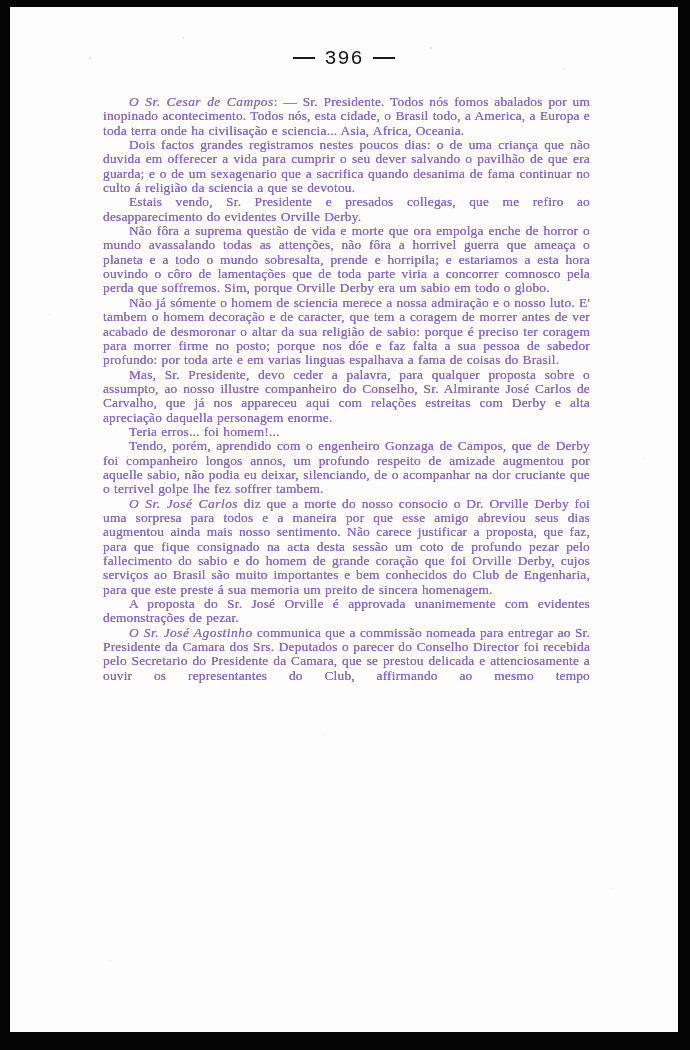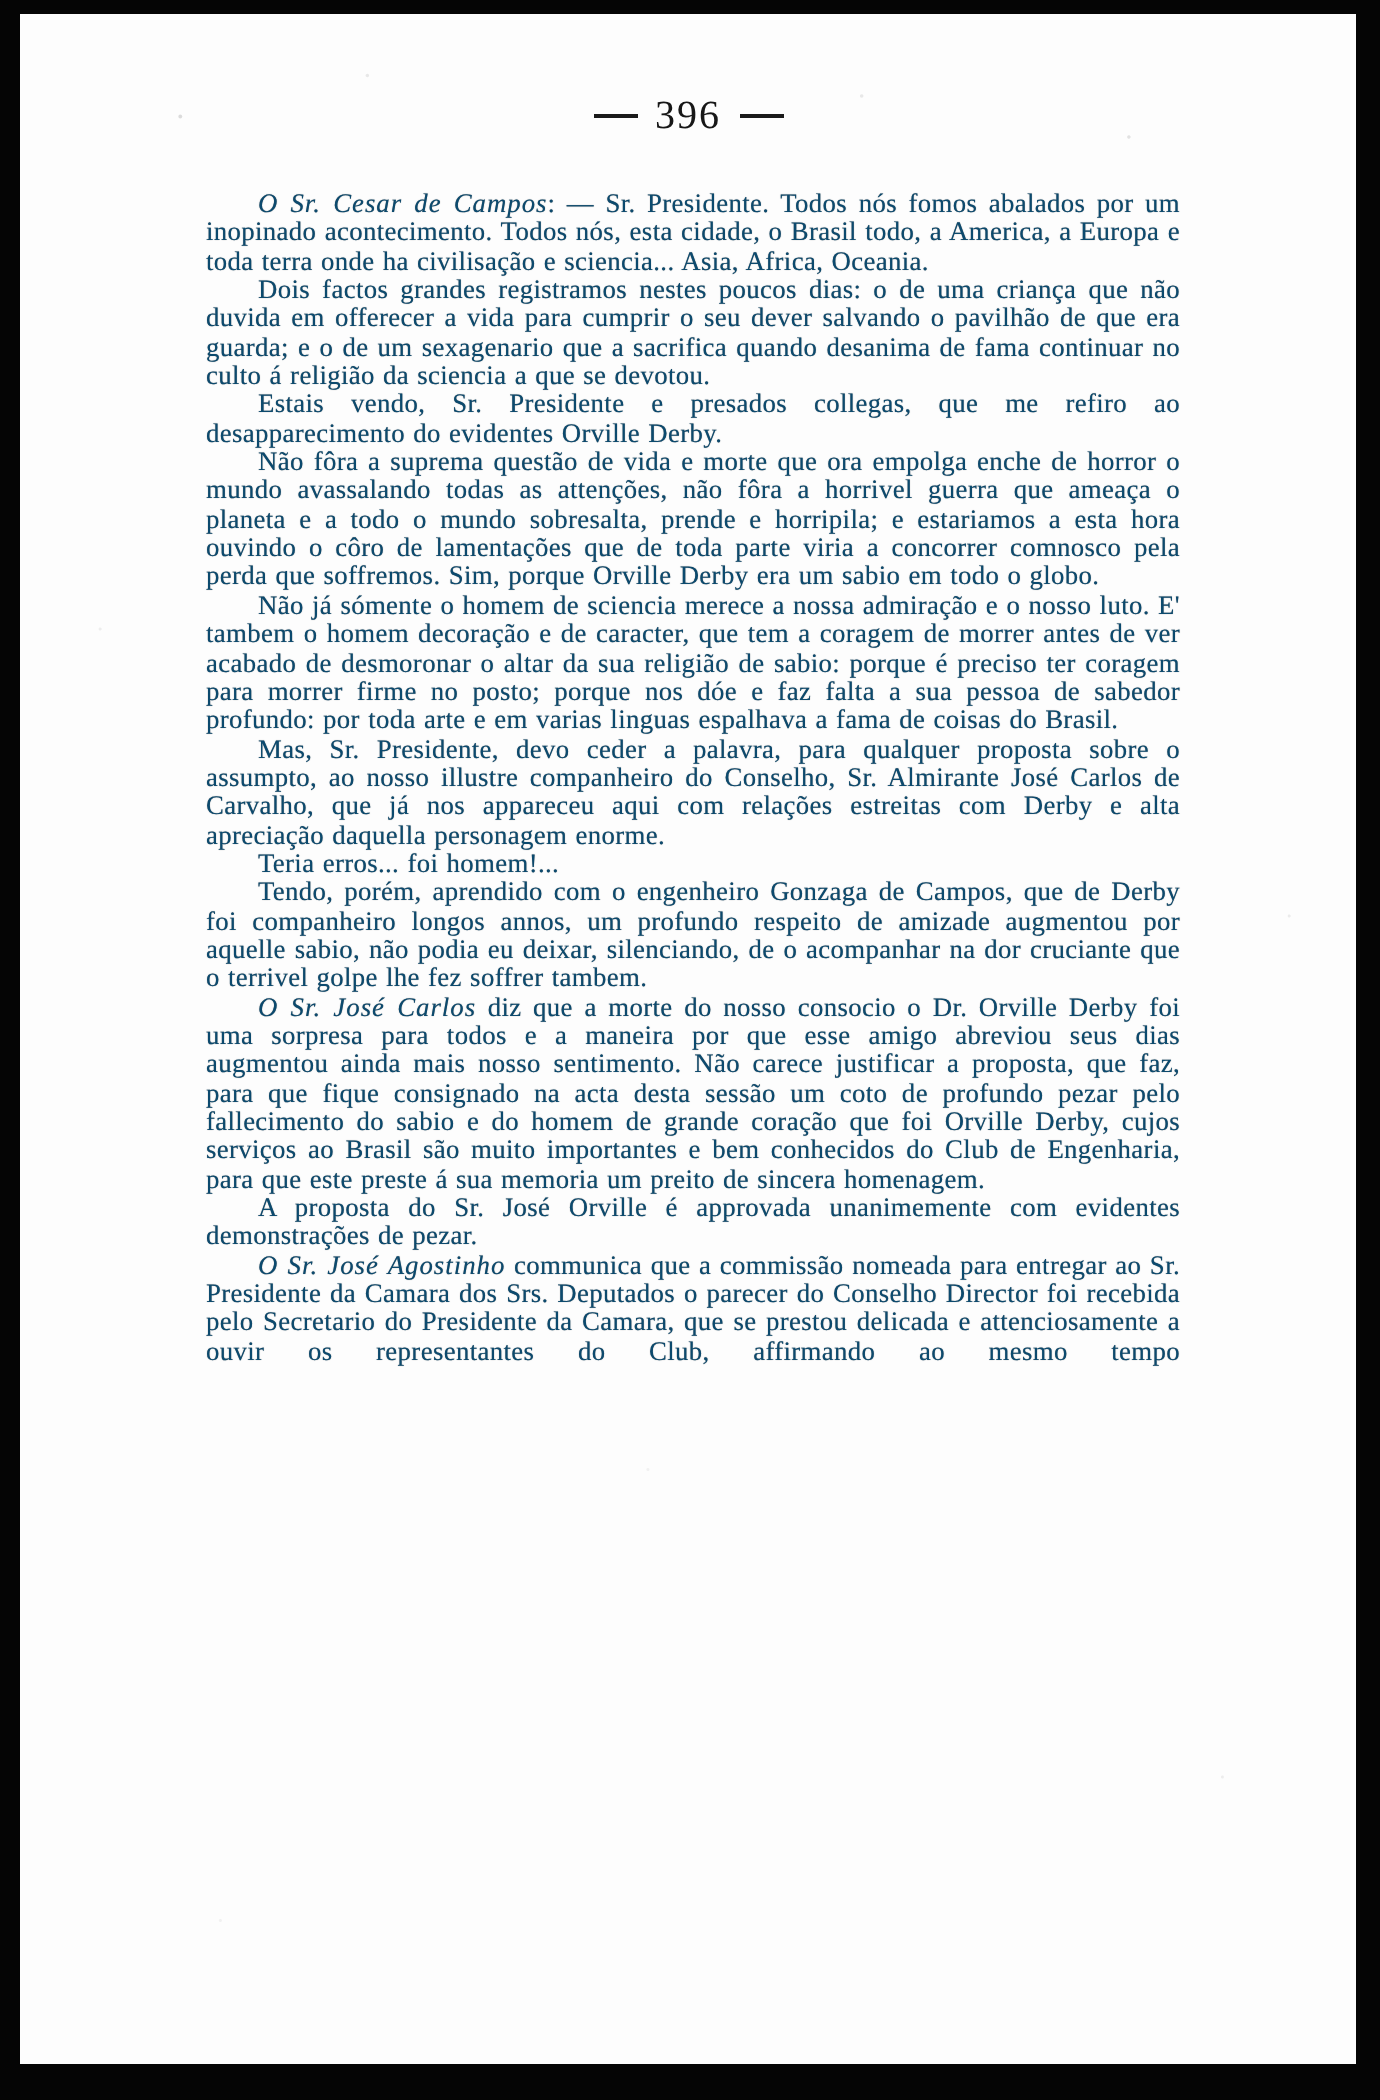--- a/index.html
+++ b/index.html
@@ -56,21 +56,21 @@
   
   #folio {
     position: absolute;
     top: 40px;
     left: 0;
     width: 668px;
     text-align: center;
     font-size: 20px;
     letter-spacing: 1px;
     color: #171717;
-    font-family: Liberation Serif, serif;
+    font-family: Liberation Mono, monospace;
   }
   #folio .rule {
     display: inline-block;
     width: 22px;
     border-top: 2px solid #1a1a1a;
     vertical-align: 5px;
     margin: 0 9px;
   }
 
   
@@ -78,21 +78,21 @@
     position: absolute;
     left: 93px;
     top: 88px;
     width: 487px;
   }
 
   p.para {
     margin: 0;
     font-size: 13.4px;
     line-height: 14.35px;
-    color: #0c4a6e;
+    color: #8b5cf6;
     text-align: justify;
     text-indent: 26px;
     letter-spacing: 0.18px;
     word-spacing: 0.6px;
     
     text-shadow: 0 0 0.45px rgba(20,20,20,.55);
   }
 
   p.para + p.para { margin-top: 0; }
 

